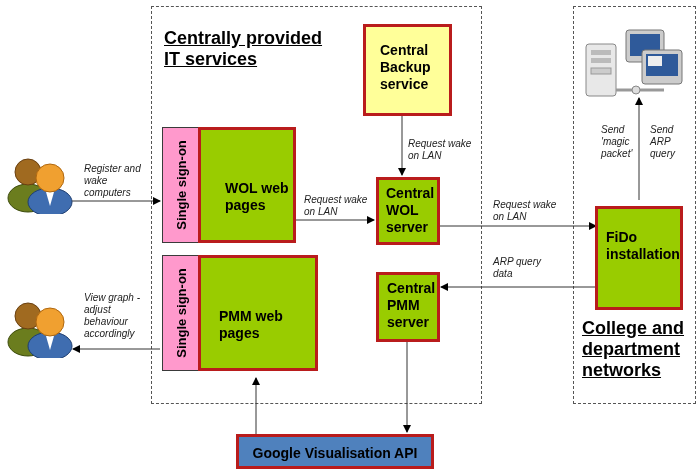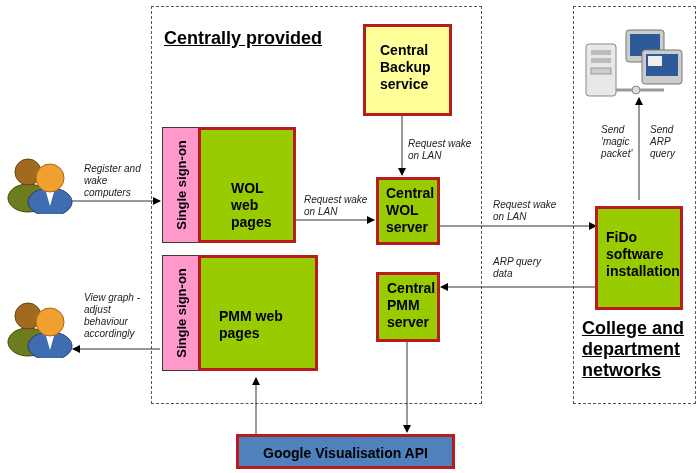--- a/index.html
+++ b/index.html
@@ -22,20 +22,21 @@
     svg.lines { position: absolute; left: 0; top: 0; }
   </style>
 </head>
 <body>
 
 <div class="region" style="left:151px; top:6px; width:331px; height:398px;"></div>
 <div class="region" style="left:573px; top:6px; width:123px; height:398px;"></div>
 
 <div class="heading" style="left:164px; top:28px;">
   <div>Centrally provided</div>
+  <div>IT services</div>
 </div>
 <div class="heading" style="left:582px; top:318px;">
   <div>College and</div>
   <div>department</div>
   <div>networks</div>
 </div>
 
 <svg class="lines" width="700" height="473">
   <defs>
     <marker id="arr" markerWidth="8" markerHeight="8" refX="7" refY="4" orient="auto">
@@ -90,21 +91,21 @@
 
 <div class="box yellow" style="left:363px; top:24px; width:89px; height:92px; padding:15px 0 0 14px;">
   <div>Central</div>
   <div>Backup</div>
   <div>service</div>
 </div>
 
 <div class="sso pink" style="left:162px; top:127px; width:37px; height:116px;">
   <span>Single sign-on</span>
 </div>
-<div class="box green" style="left:198px; top:127px; width:98px; height:116px; padding:50px 0 0 30px;">
+<div class="box green" style="left:198px; top:127px; width:98px; height:116px; padding:50px 0 0 24px;">
   <div>WOL web</div>
   <div>pages</div>
 </div>
 
 <div class="sso pink" style="left:162px; top:255px; width:37px; height:116px;">
   <span>Single sign-on</span>
 </div>
 <div class="box green" style="left:198px; top:255px; width:120px; height:116px; padding:50px 0 0 18px;">
   <div>PMM web</div>
   <div>pages</div>
@@ -117,25 +118,24 @@
 </div>
 
 <div class="box green" style="left:376px; top:272px; width:64px; height:70px; padding:5px 0 0 8px;">
   <div>Central</div>
   <div>PMM</div>
   <div>server</div>
 </div>
 
 <div class="box green" style="left:595px; top:206px; width:88px; height:104px; padding:20px 0 0 8px;">
   <div>FiDo</div>
-  <div>software</div>
   <div>installation</div>
 </div>
 
-<div class="box blue" style="left:236px; top:434px; width:219px; height:35px; text-align:center; line-height:33px;">
+<div class="box blue" style="left:236px; top:434px; width:198px; height:35px; text-align:center; line-height:33px;">
   <span>Google Visualisation API</span>
 </div>
 
 <div class="lbl" style="left:84px; top:163px;">
   <div>Register and</div>
   <div>wake</div>
   <div>computers</div>
 </div>
 <div class="lbl" style="left:84px; top:292px;">
   <div>View graph -</div>

